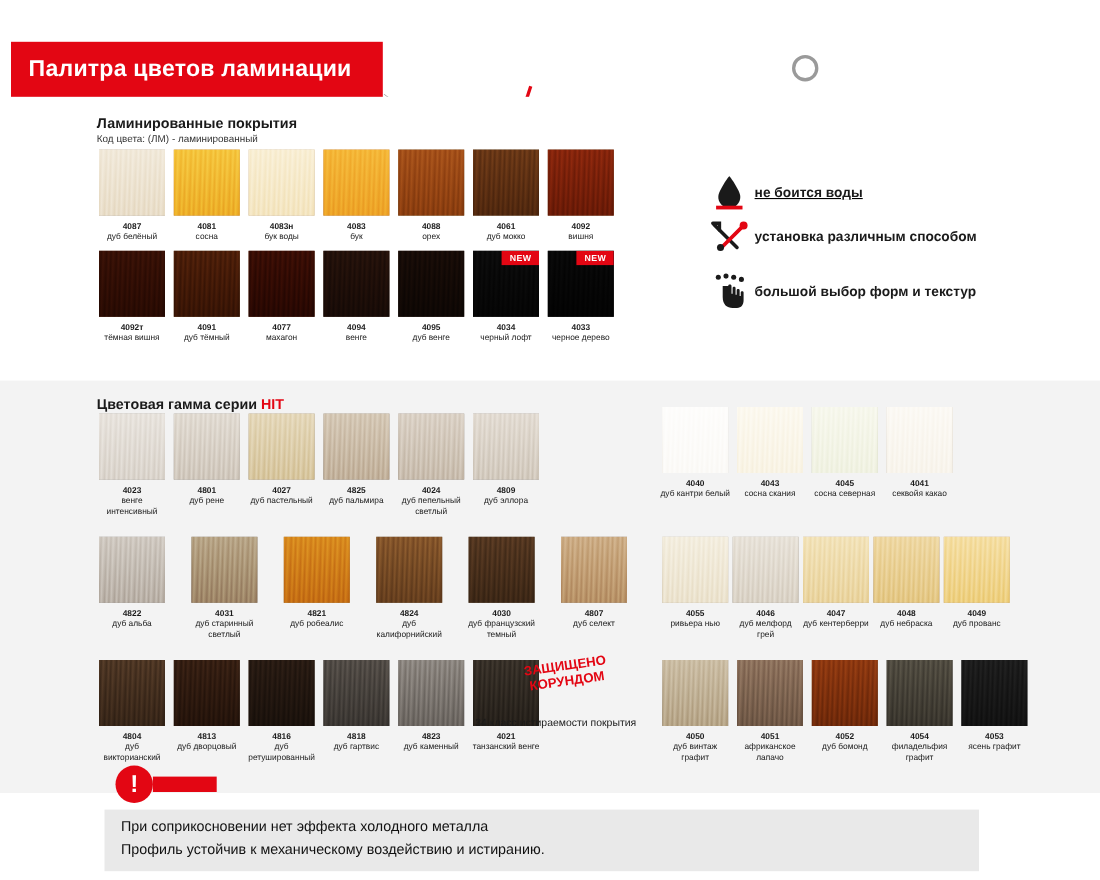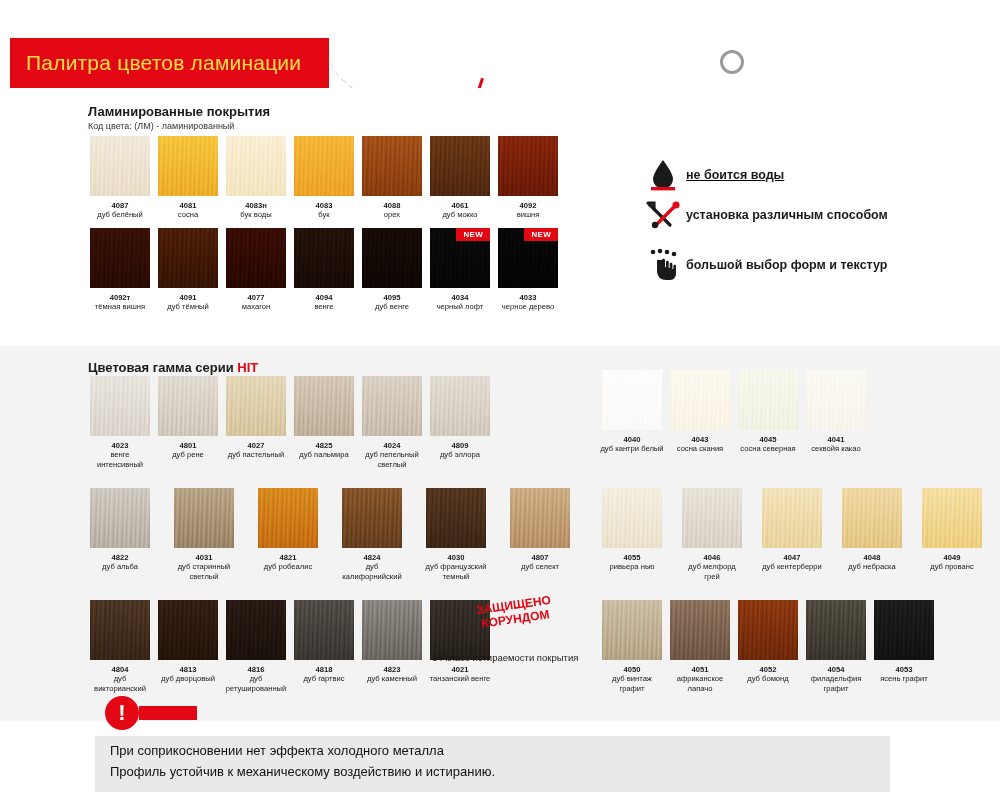--- a/index.html
+++ b/index.html
@@ -7,21 +7,21 @@
 
   
   .deco-arc{position:absolute;left:330px;top:-40px;width:760px;height:190px;border-bottom:2px dashed #9a9a9a;border-radius:50%;pointer-events:none;}
   .deco-circle{position:absolute;width:18px;height:18px;border-radius:50%;border:3px solid #9a9a9a;background:#fff;}
   .dot{position:absolute;width:12px;height:12px;border-radius:50%;background:#2b2b2b;}
   .dot:after{content:"";position:absolute;left:4px;top:4px;width:4px;height:4px;border-radius:50%;background:#fff;}
   .arc-sm{position:absolute;width:16px;height:16px;border:3px solid #2b2b2b;border-radius:50%;border-right-color:transparent;border-top-color:transparent;}
   .red-tick{position:absolute;background:#e30613;}
 
   
-  .title-bar{position:absolute;left:10px;top:38px;background:#e30613;color:#fde047;font-size:21px;font-weight:normal;padding:13px 28px 13px 16px;letter-spacing:.2px;}
+  .title-bar{position:absolute;left:10px;top:38px;background:#e30613;color:#ffffff;font-size:21px;font-weight:bold;padding:13px 28px 13px 16px;letter-spacing:.2px;}
 
   
   .band-top{position:absolute;left:0;top:88px;width:1000px;height:258px;background:#ffffff;}
   .band-mid{position:absolute;left:0;top:346px;width:1000px;height:375px;background:#f3f3f3;}
   .band-bot{position:absolute;left:0;top:721px;width:1000px;height:79px;background:#ffffff;}
 
   .sec-title{position:absolute;font-size:13px;font-weight:bold;color:#1a1a1a;}
   .sec-sub{position:absolute;font-size:9px;color:#333;}
 
   
@@ -270,21 +270,21 @@
     </div>
     <div class="cell" style="width: 64px;">
       <div class="sw" style="width: 60px; height: 60px; background: repeating-linear-gradient(92deg, rgb(227, 228, 212) 0px, rgb(205, 208, 187) 2px, rgb(227, 228, 212) 4px, rgb(205, 208, 187) 7px, rgb(227, 228, 212) 9px), linear-gradient(rgb(227, 228, 212), rgb(205, 208, 187)); background-blend-mode: overlay;"></div>
       <div class="cap"><b>4045</b><span>сосна северная</span></div>
     </div>
     <div class="cell" style="width: 64px;">
       <div class="sw" style="width: 60px; height: 60px; background: repeating-linear-gradient(92deg, rgb(238, 232, 223) 0px, rgb(220, 212, 199) 2px, rgb(238, 232, 223) 4px, rgb(220, 212, 199) 7px, rgb(238, 232, 223) 9px), linear-gradient(rgb(238, 232, 223), rgb(220, 212, 199)); background-blend-mode: overlay;"></div>
       <div class="cap"><b>4041</b><span>секвойя какао</span></div>
     </div>
   </div>
-<div id="r-row2" class="grid" style="left:600px;top:488px;gap:16px;">
+<div id="r-row2" class="grid" style="left:600px;top:488px;gap:0;">
     <div class="cell" style="width: 64px;">
       <div class="sw" style="width: 60px; height: 60px; background: repeating-linear-gradient(92deg, rgb(222, 214, 198) 0px, rgb(198, 187, 167) 2px, rgb(222, 214, 198) 4px, rgb(198, 187, 167) 7px, rgb(222, 214, 198) 9px), linear-gradient(rgb(222, 214, 198), rgb(198, 187, 167)); background-blend-mode: overlay;"></div>
       <div class="cap"><b>4055</b><span>ривьера нью</span></div>
     </div>
     <div class="cell" style="width: 64px;">
       <div class="sw" style="width: 60px; height: 60px; background: repeating-linear-gradient(92deg, rgb(207, 201, 192) 0px, rgb(178, 171, 161) 2px, rgb(207, 201, 192) 4px, rgb(178, 171, 161) 7px, rgb(207, 201, 192) 9px), linear-gradient(rgb(207, 201, 192), rgb(178, 171, 161)); background-blend-mode: overlay;"></div>
       <div class="cap"><b>4046</b><span>дуб мелфорд грей</span></div>
     </div>
     <div class="cell" style="width: 64px;">
       <div class="sw" style="width: 60px; height: 60px; background: repeating-linear-gradient(92deg, rgb(220, 201, 168) 0px, rgb(196, 173, 135) 2px, rgb(220, 201, 168) 4px, rgb(196, 173, 135) 7px, rgb(220, 201, 168) 9px), linear-gradient(rgb(220, 201, 168), rgb(196, 173, 135)); background-blend-mode: overlay;"></div>

